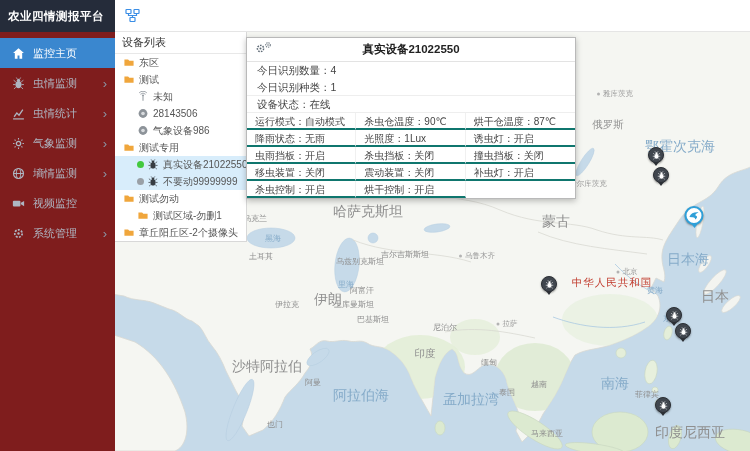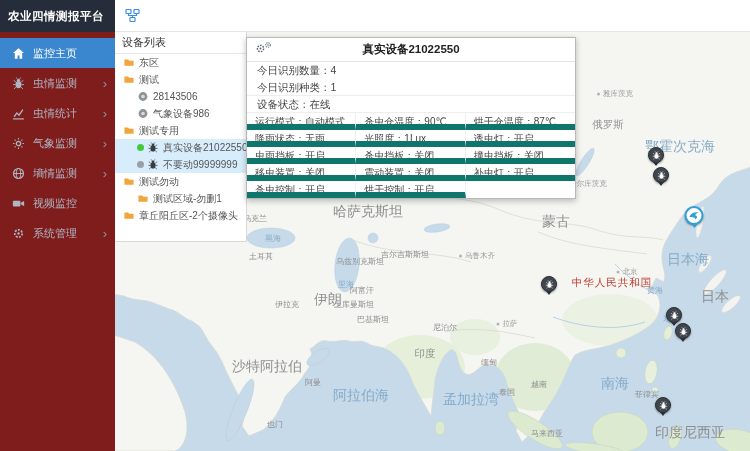--- a/index.html
+++ b/index.html
@@ -61,21 +61,21 @@
 
   
   .popup{position:absolute;left:131px;top:5px;width:330px;background:#fff;border:1px solid #b9b9b9;box-shadow:0 2px 6px rgba(0,0,0,.25);z-index:6}
   .popup-header{height:24px;display:flex;align-items:center;border-bottom:1px solid #e3e3e3;position:relative}
   .popup-gear{position:absolute;left:8px;top:5px;display:flex;color:#5f6b76}
   .popup-gear svg{display:block}
   .popup-title{flex:1;text-align:center;font-size:11.5px;color:#222;font-weight:bold}
   .popup-line{height:17px;line-height:17px;padding-left:10px;font-size:10.5px;color:#444}
   .popup-line.bordered{border-bottom:1px solid #eee}
   .popup-grid{display:grid;grid-template-columns:1fr 1fr 1fr}
-  .popup-cell{font-size:10px;color:#444;padding:2px 2px 2px 8px;border-bottom:6px solid #0f766e;border-right:1px solid #f0f0f0;height:17px;white-space:nowrap;overflow:hidden}
+  .popup-cell{font-size:10px;color:#444;padding:2px 2px 2px 8px;border-bottom:2px solid #0f766e;border-right:1px solid #f0f0f0;height:17px;white-space:nowrap;overflow:hidden}
   .popup-cell:nth-child(3n){border-right:none}
 </style>
 </head>
 <body>
 
 <svg width="0" height="0" style="position:absolute" aria-hidden="true">
   <defs>
     <symbol id="i-bug" viewBox="0 0 12 12">
       <ellipse cx="6" cy="7" rx="2.8" ry="3.4" fill="currentColor"></ellipse>
       <circle cx="6" cy="3" r="1.5" fill="currentColor"></circle>
@@ -406,20 +406,31 @@
             <div class="tree-item type-folder level-1">
 
               <span class="ti">
                 <svg viewBox="0 0 12 12">
                   <use href="#i-folder"></use>
                 </svg>
 
               </span>
               <span class="tlabel">测试</span>
             </div>
+            <div class="tree-item type-signal level-2">
+
+              <span class="ti">
+
+                <svg viewBox="0 0 12 12">
+                  <use href="#i-signal"></use>
+                </svg>
+
+              </span>
+              <span class="tlabel">未知</span>
+            </div>
             <div class="tree-item type-device level-2">
 
               <span class="ti">
 
                 <svg viewBox="0 0 12 12">
                   <use href="#i-device"></use>
                 </svg>
 
               </span>
               <span class="tlabel">28143506</span>

